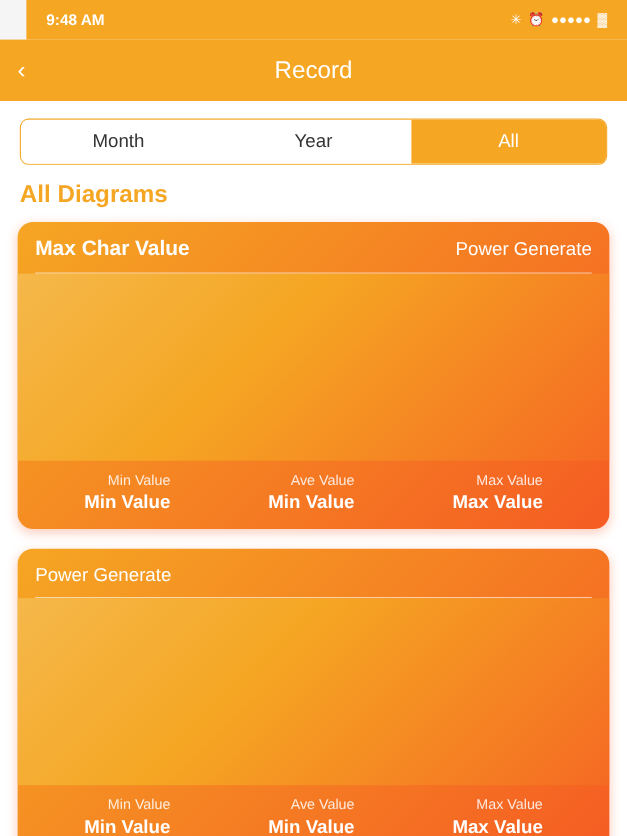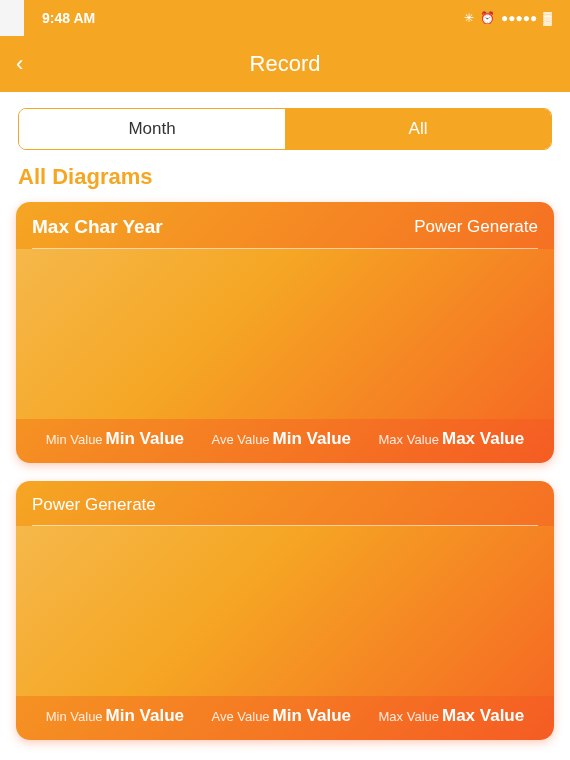--- a/index.html
+++ b/index.html
@@ -136,22 +136,22 @@
     }
 
     
     .stats-row {
       display: flex;
       justify-content: space-around;
       padding: 10px 16px 14px;
     }
     .stat-item {
       display: flex;
-      flex-direction: row;
-      align-items: center;
+      flex-direction: column;
+      align-items: flex-end;
       gap: 3px;
     }
     .stat-label {
       color: rgba(255,255,255,0.85);
       font-size: 13px;
     }
     .stat-value {
       color: #fff;
       font-size: 17px;
       font-weight: 600;
@@ -172,28 +172,29 @@
 
 <div class="header">
   <span class="header-back">‹</span>
   <span class="header-title">Record</span>
 </div>
 
 <div class="content">
 
   <div class="tab-bar">
     <div class="tab-item">Month</div>
+    <div class="tab-item">Year</div>
     <div class="tab-item active">All</div>
   </div>
 
   <div class="section-title">All Diagrams</div>
 
   <div class="diagram-card">
     <div class="card-header">
-      <span class="card-title">Max Char Year</span>
+      <span class="card-title">Max Char Value</span>
       <span class="card-subtitle">Power Generate</span>
     </div>
     <hr class="card-divider">
     <div class="chart-area"></div>
     <div class="stats-row">
       <div class="stat-item">
         <span class="stat-label">Min Value</span>
         <span class="stat-value">Min Value</span>
       </div>
       <div class="stat-item">

